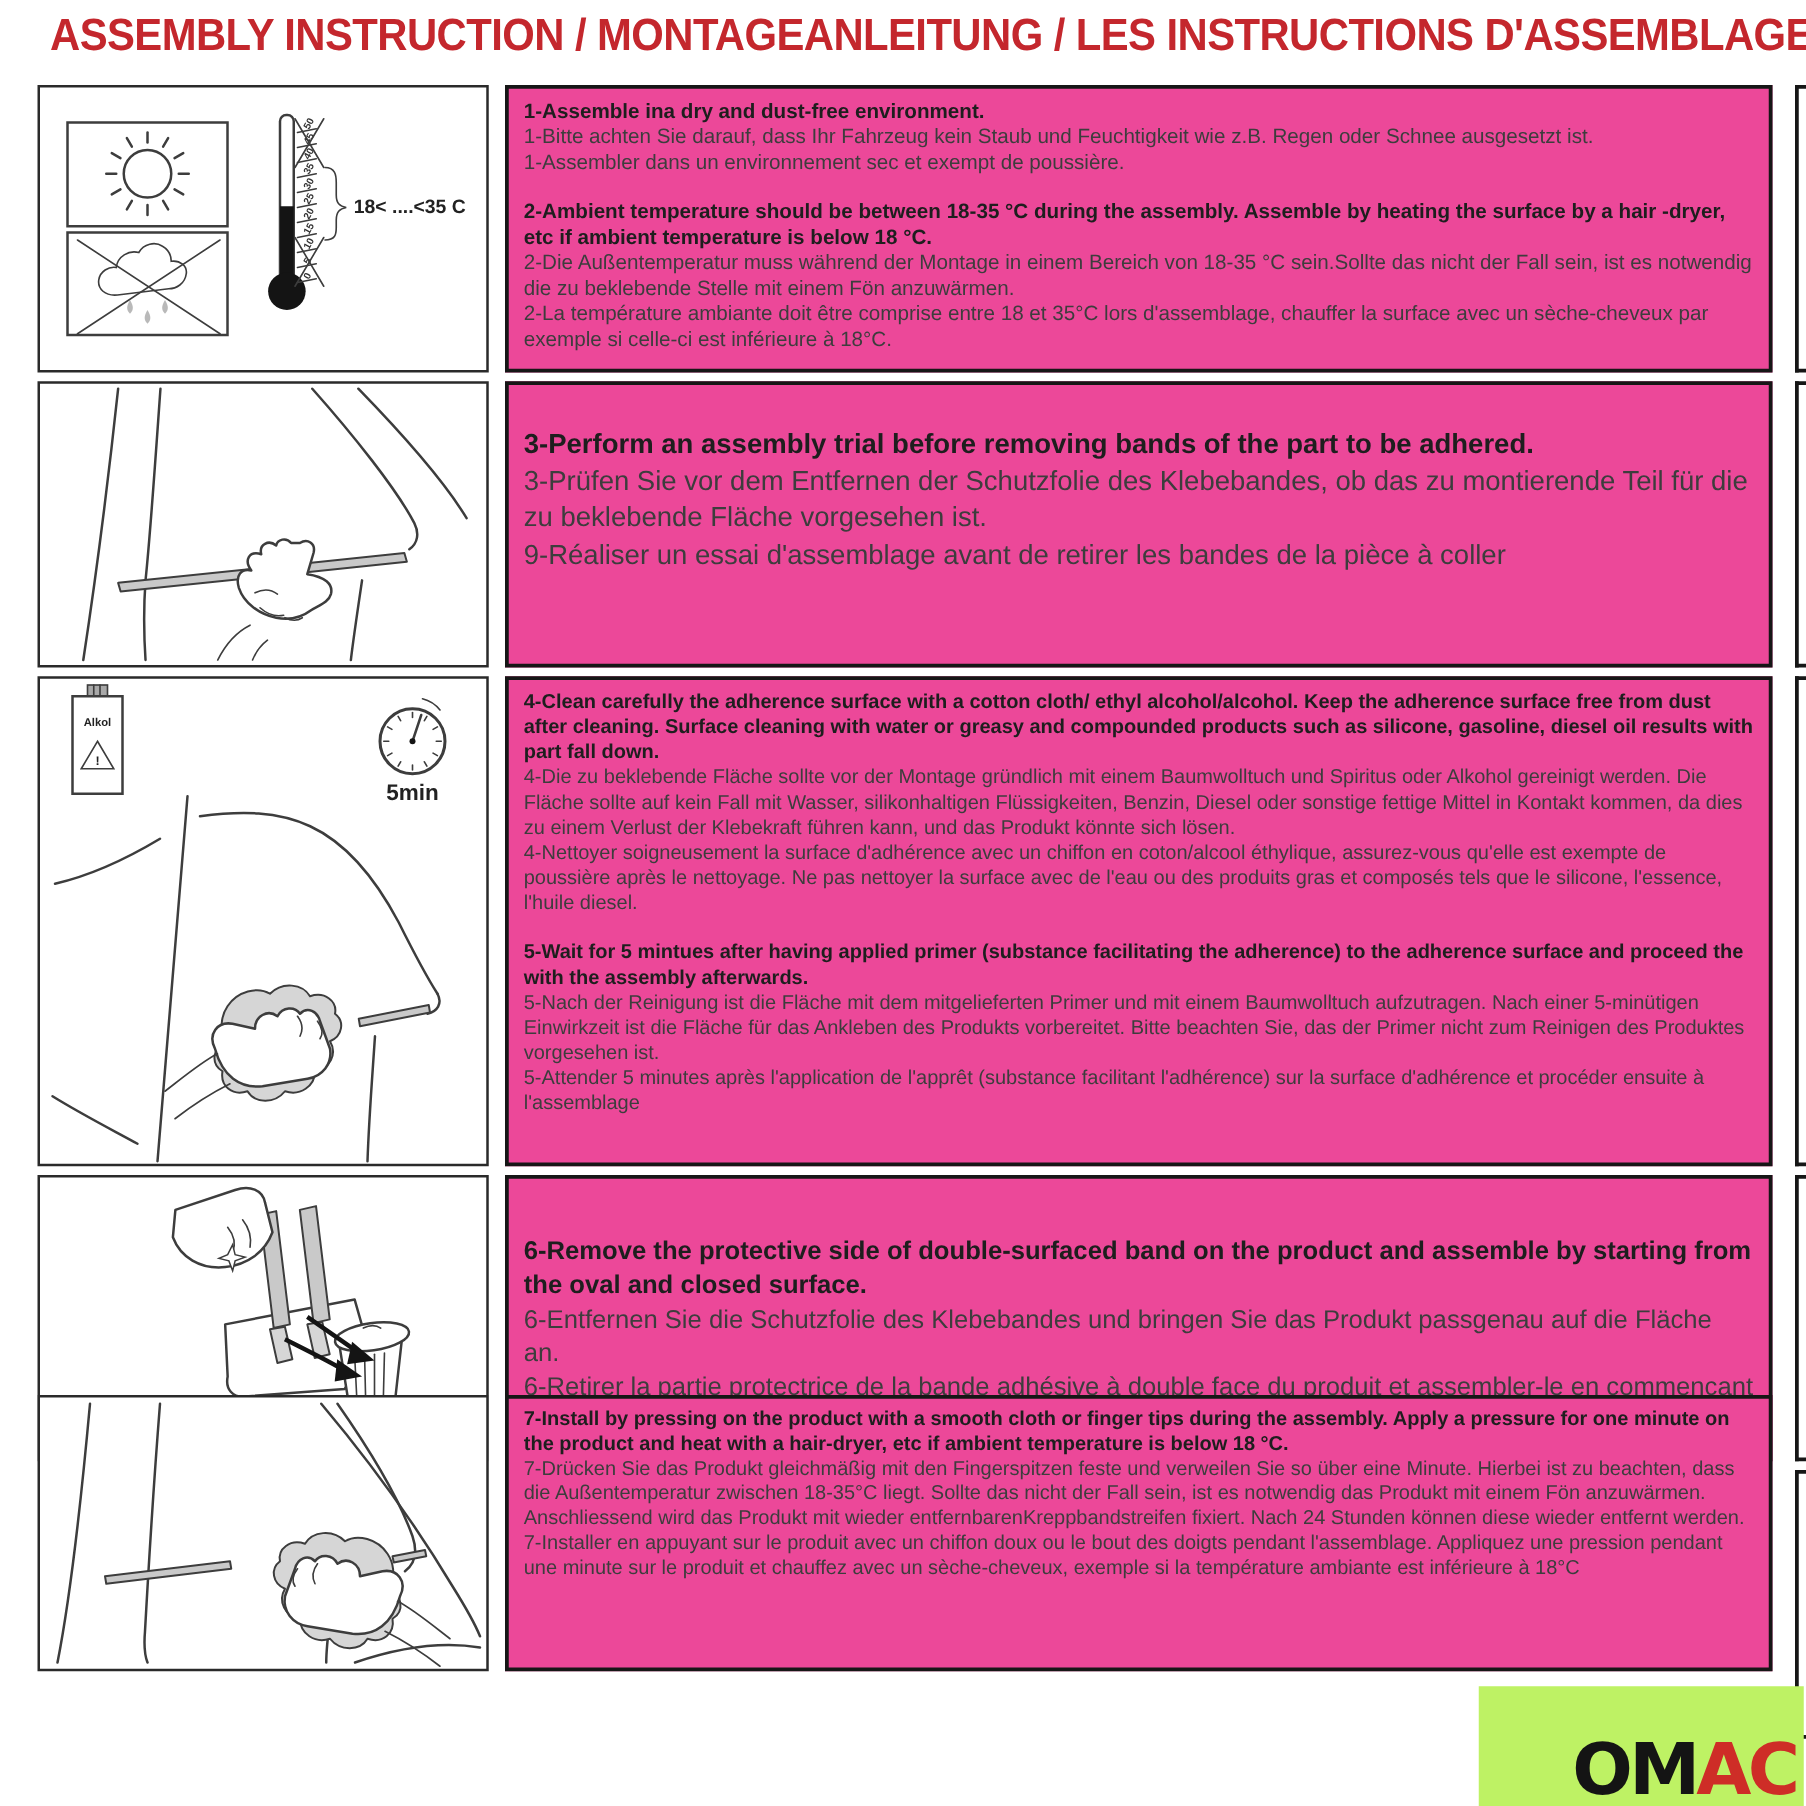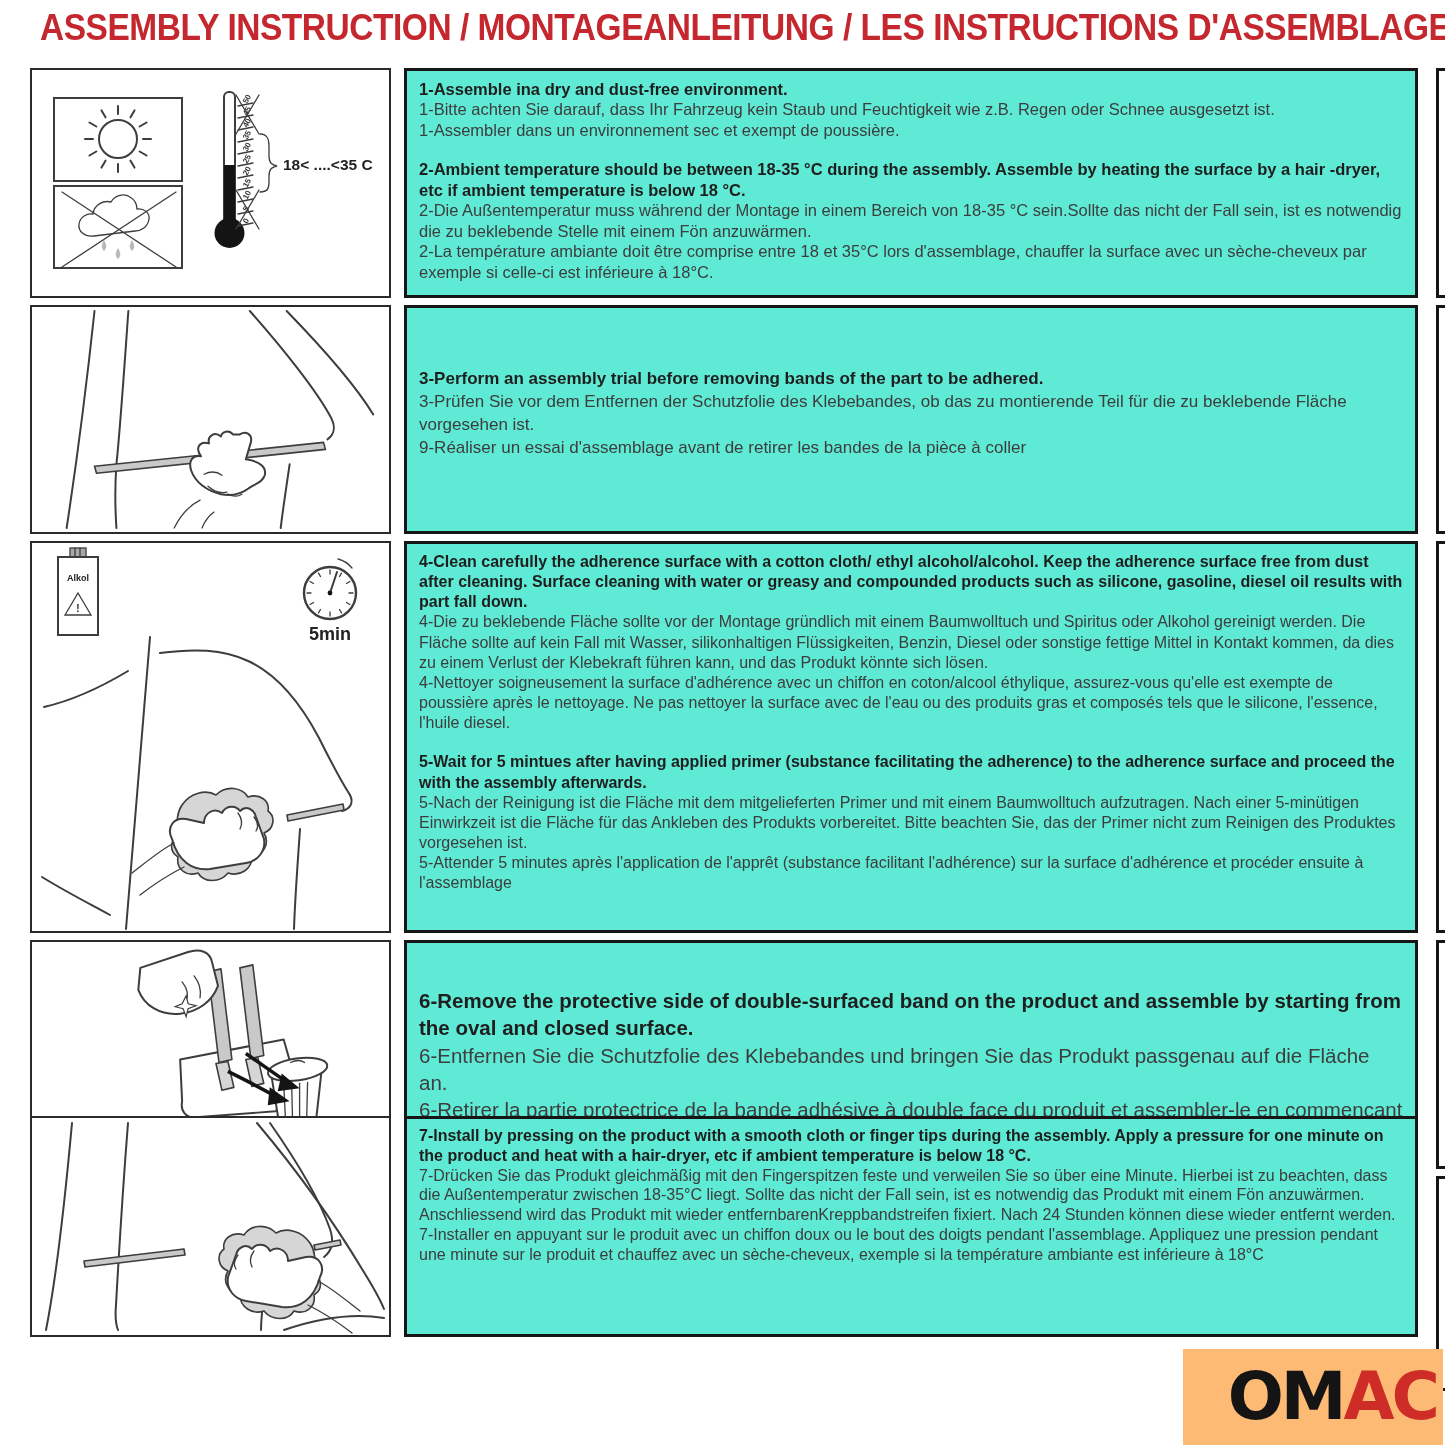--- a/index.html
+++ b/index.html
@@ -13,43 +13,43 @@
   .row{position:absolute;left:30px;width:1388px;}
   .r1{top:68px;height:230px;}
   .r2{top:305px;height:229px;}
   .r3{top:541px;height:392px;}
   .r4{top:940px;height:229px;padding-left:36px;}
   .r5{top:1116px;height:221px;}
 
   .illus{position:absolute;left:0;top:0;bottom:0;width:361px;background:#fff;
          border:2px solid #2a2a2a;box-sizing:border-box;}
   .illus svg{display:block;width:100%;height:100%;}
-  .txt{position:absolute;left:374px;top:0;bottom:0;width:1014px;background:#5eead4;
+  .txt{position:absolute;left:374px;top:0;bottom:0;width:1014px;background:#ec4899;
        border:3px solid #161616;box-sizing:border-box;padding:8px 12px 6px 12px;}
   .txt p{margin:0;}
   .en{font-weight:700;color:#1e1e1e;}
   .xx{font-weight:400;color:#3d3d3d;}
   .gap{margin-top:19px !important;}
 
   .t1{font-size:16.5px;line-height:1.24;}
-  .t2{font-size:17px;line-height:1.35;padding-top:60px;}
+  .t2{font-size:22px;line-height:1.35;padding-top:32px;}
   .t3{font-size:16px;line-height:1.26;}
   .t4{font-size:20.5px;line-height:1.33;padding-top:44px;}
   .t5{font-size:16px;line-height:1.24;padding-top:7px;}
 
   
   .rcol{position:absolute;left:1436px;width:9px;background:#fff;box-sizing:border-box;
         border-left:3px solid #161616;border-top:3px solid #161616;border-bottom:3px solid #161616;}
   .rc1{top:68px;height:230px;} .rc2{top:305px;height:229px;}
   .rc3{top:541px;height:392px;} .rc4{top:940px;height:229px;}
   .rc5{top:1176px;height:215px;}
 
-  .logo{position:absolute;right:2px;bottom:0;width:260px;height:96px;background:#fdba74;z-index:6;
-        display:flex;align-items:center;justify-content:flex-end;padding-right:6px;box-sizing:border-box;
-        font-family:"DejaVu Sans",sans-serif;font-weight:800;font-size:66px;letter-spacing:-3px;line-height:1;}
+  .logo{position:absolute;right:2px;bottom:0;width:260px;height:96px;background:#bef264;z-index:6;
+        display:flex;align-items:flex-end;justify-content:flex-end;padding-right:6px;box-sizing:border-box;
+        font-family:"DejaVu Sans",sans-serif;font-weight:800;font-size:57px;letter-spacing:-3px;line-height:1;}
   .logo .lb{color:#141414;} .logo .lr{color:#ce2d27;}
 
   
   .ln{fill:none;stroke:#3d3d3d;stroke-width:2;stroke-linecap:round;stroke-linejoin:round;}
   .thin{fill:none;stroke:#3d3d3d;stroke-width:1.3;stroke-linecap:round;}
   .ibox{fill:#fff;stroke:#3d3d3d;stroke-width:2;}
   .grayfill{fill:#c9c9c9;stroke:#3d3d3d;stroke-width:1.6;stroke-linejoin:round;}
   .ltgray{fill:#d6d6d6;stroke:#3d3d3d;stroke-width:1.6;stroke-linejoin:round;}
   .hand{fill:#fff;stroke:#3d3d3d;stroke-width:2;stroke-linejoin:round;}
   .blk{fill:#141414;stroke:none;}

